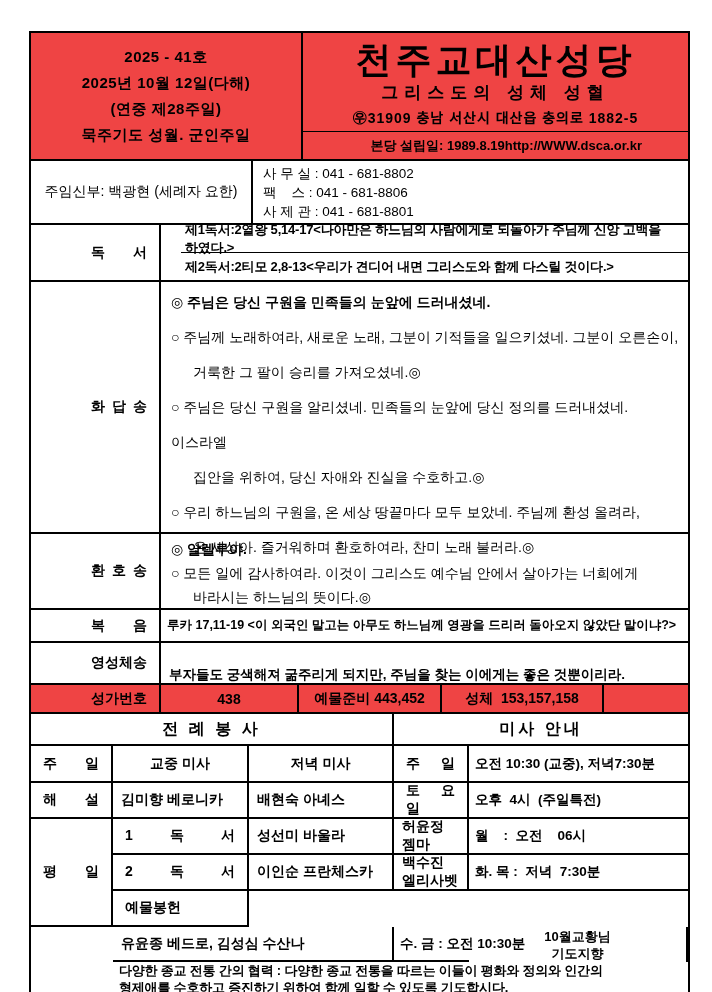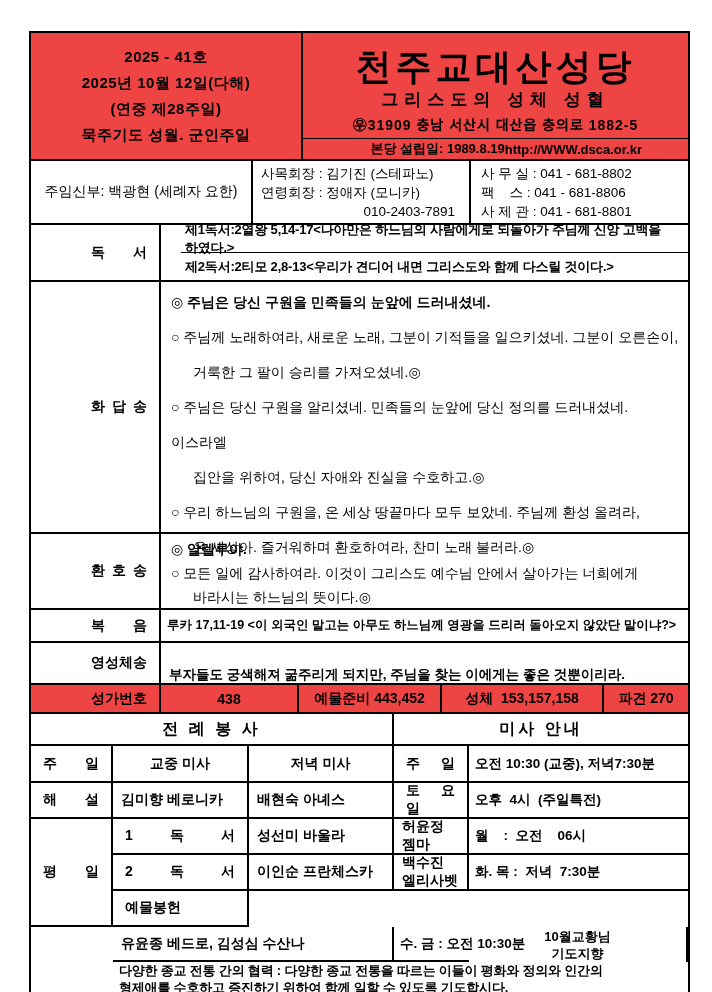--- a/index.html
+++ b/index.html
@@ -20,21 +20,21 @@
   .center { display:flex; align-items:center; justify-content:center; text-align:center; }
   .spread { flex:1; text-align:justify; text-align-last:justify; }
   .pre { white-space:pre; }
   .blue { background:#ef4444; }
 
   
   .hdr { height:128px; }
   .hdr-left { width:272px; padding-top:11px; text-align:center; }
   .hdr-left div { font-size:15px; font-weight:bold; line-height:26px; letter-spacing:0.5px; }
   .hdr-right { flex:1; display:flex; flex-direction:column; }
-  .church-name { font-size:36px; font-weight:800; letter-spacing:4px; text-align:center; line-height:42px; padding-top:13px; }
+  .church-name { font-size:36px; font-weight:800; letter-spacing:4px; text-align:center; line-height:42px; padding-top:6px; }
   .feast { font-size:17px; font-weight:bold; letter-spacing:6px; text-align:center; line-height:24px; }
   .addr { font-size:14px; font-weight:bold; letter-spacing:1px; text-align:center; line-height:26px; }
   .founded-bar { border-top:1px solid #000; height:29px; display:flex; align-items:center;
                  justify-content:flex-end; padding:0 46px 0 22px; font-size:13px; font-weight:bold; }
 
   
   .contacts { height:64px; font-size:13.5px; }
   .c1 { width:222px; justify-content:center; font-size:14px; }
   .c2 { width:218px; padding:3px 0 0 8px; line-height:19px; }
   .c2 .mobile { text-align:right; padding-right:14px; }
@@ -104,25 +104,20 @@
         <span>본당 설립일: 1989.8.19</span>
         <span>http://WWW.dsca.or.kr</span>
       </div>
     </div>
   </div>
 
   <div class="row contacts">
     <div class="cell c1 vcenter">
       <span>주임신부: 백광현 (세례자 요한)</span>
     </div>
-    <div class="cell c2">
-      <div>사목회장 : 김기진 (스테파노)</div>
-      <div>연령회장 : 정애자 (모니카)</div>
-      <div class="mobile">010-2403-7891</div>
-    </div>
     <div class="c3 last">
       <div class="pre">사 무 실 : 041 - 681-8802</div>
       <div class="pre">팩    스 : 041 - 681-8806</div>
       <div class="pre">사 제 관 : 041 - 681-8801</div>
     </div>
   </div>
 
   <div class="row readings">
     <div class="cell lbl">
       <span class="spread">독 서</span>
@@ -173,21 +168,20 @@
     <div class="communion-body last">부자들도 궁색해져 굶주리게 되지만, 주님을 찾는 이에게는 좋은 것뿐이리라.</div>
   </div>
 
   <div class="row hymns blue">
     <div class="cell lbl">
       <span class="spread">성가번호</span>
     </div>
     <div class="cell h1 center">438</div>
     <div class="cell h2 center pre">예물준비 443,452</div>
     <div class="cell h3 center pre">성체  153,157,158</div>
-    <div class="h4 center last">파견 270</div>
   </div>
 
   <div class="btable">
     <div class="g sec-title" style="grid-column:1/4">전 례 봉 사</div>
     <div class="g sec-title nr" style="grid-column:4/6">미사 안내</div>
 
     <div class="g glbl">
         <span class="spread">주 일</span>
       </div>
     <div class="g gcenter">교중 미사</div>

